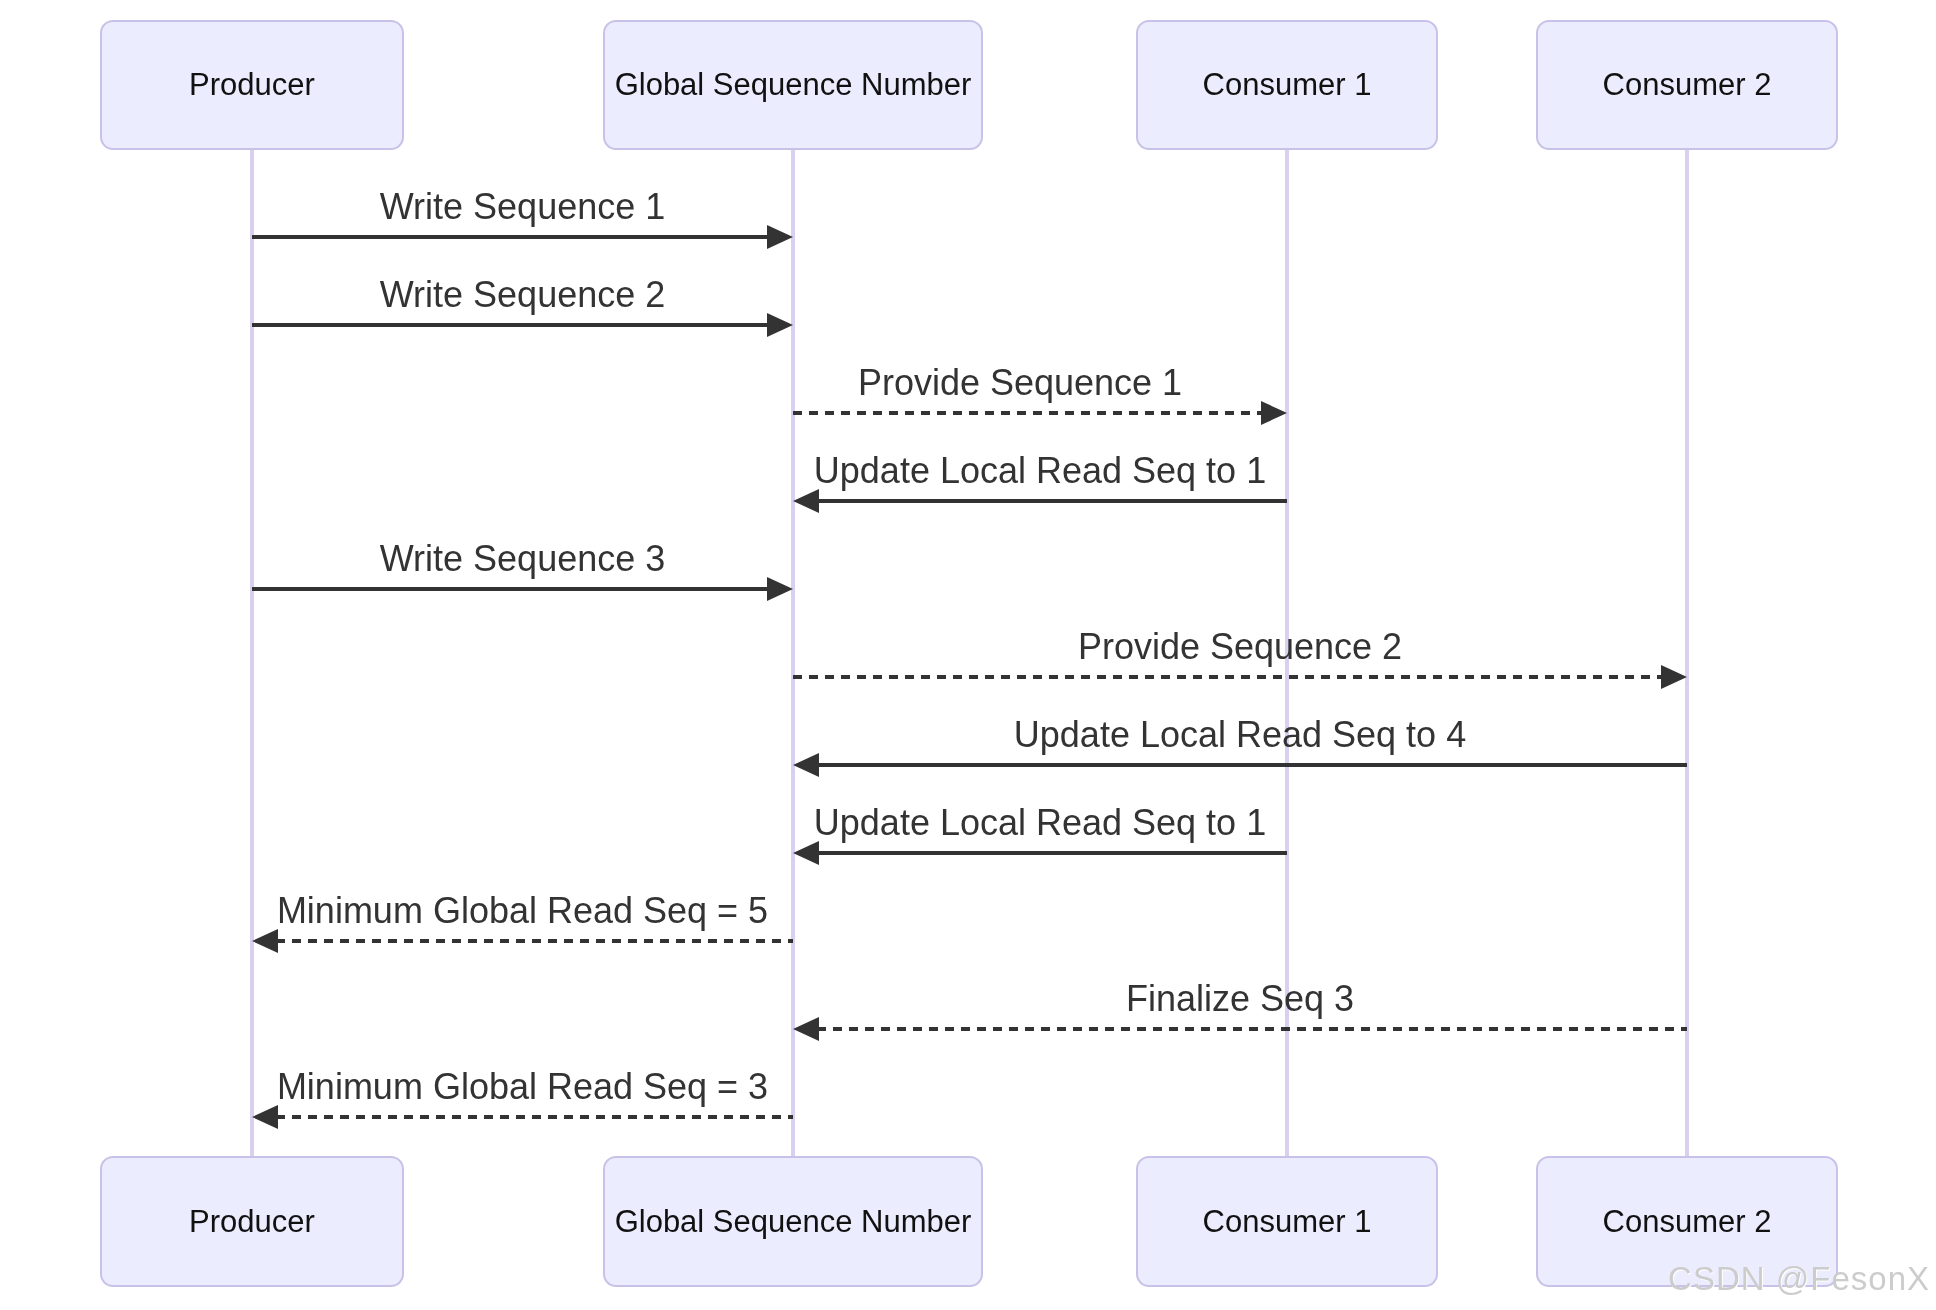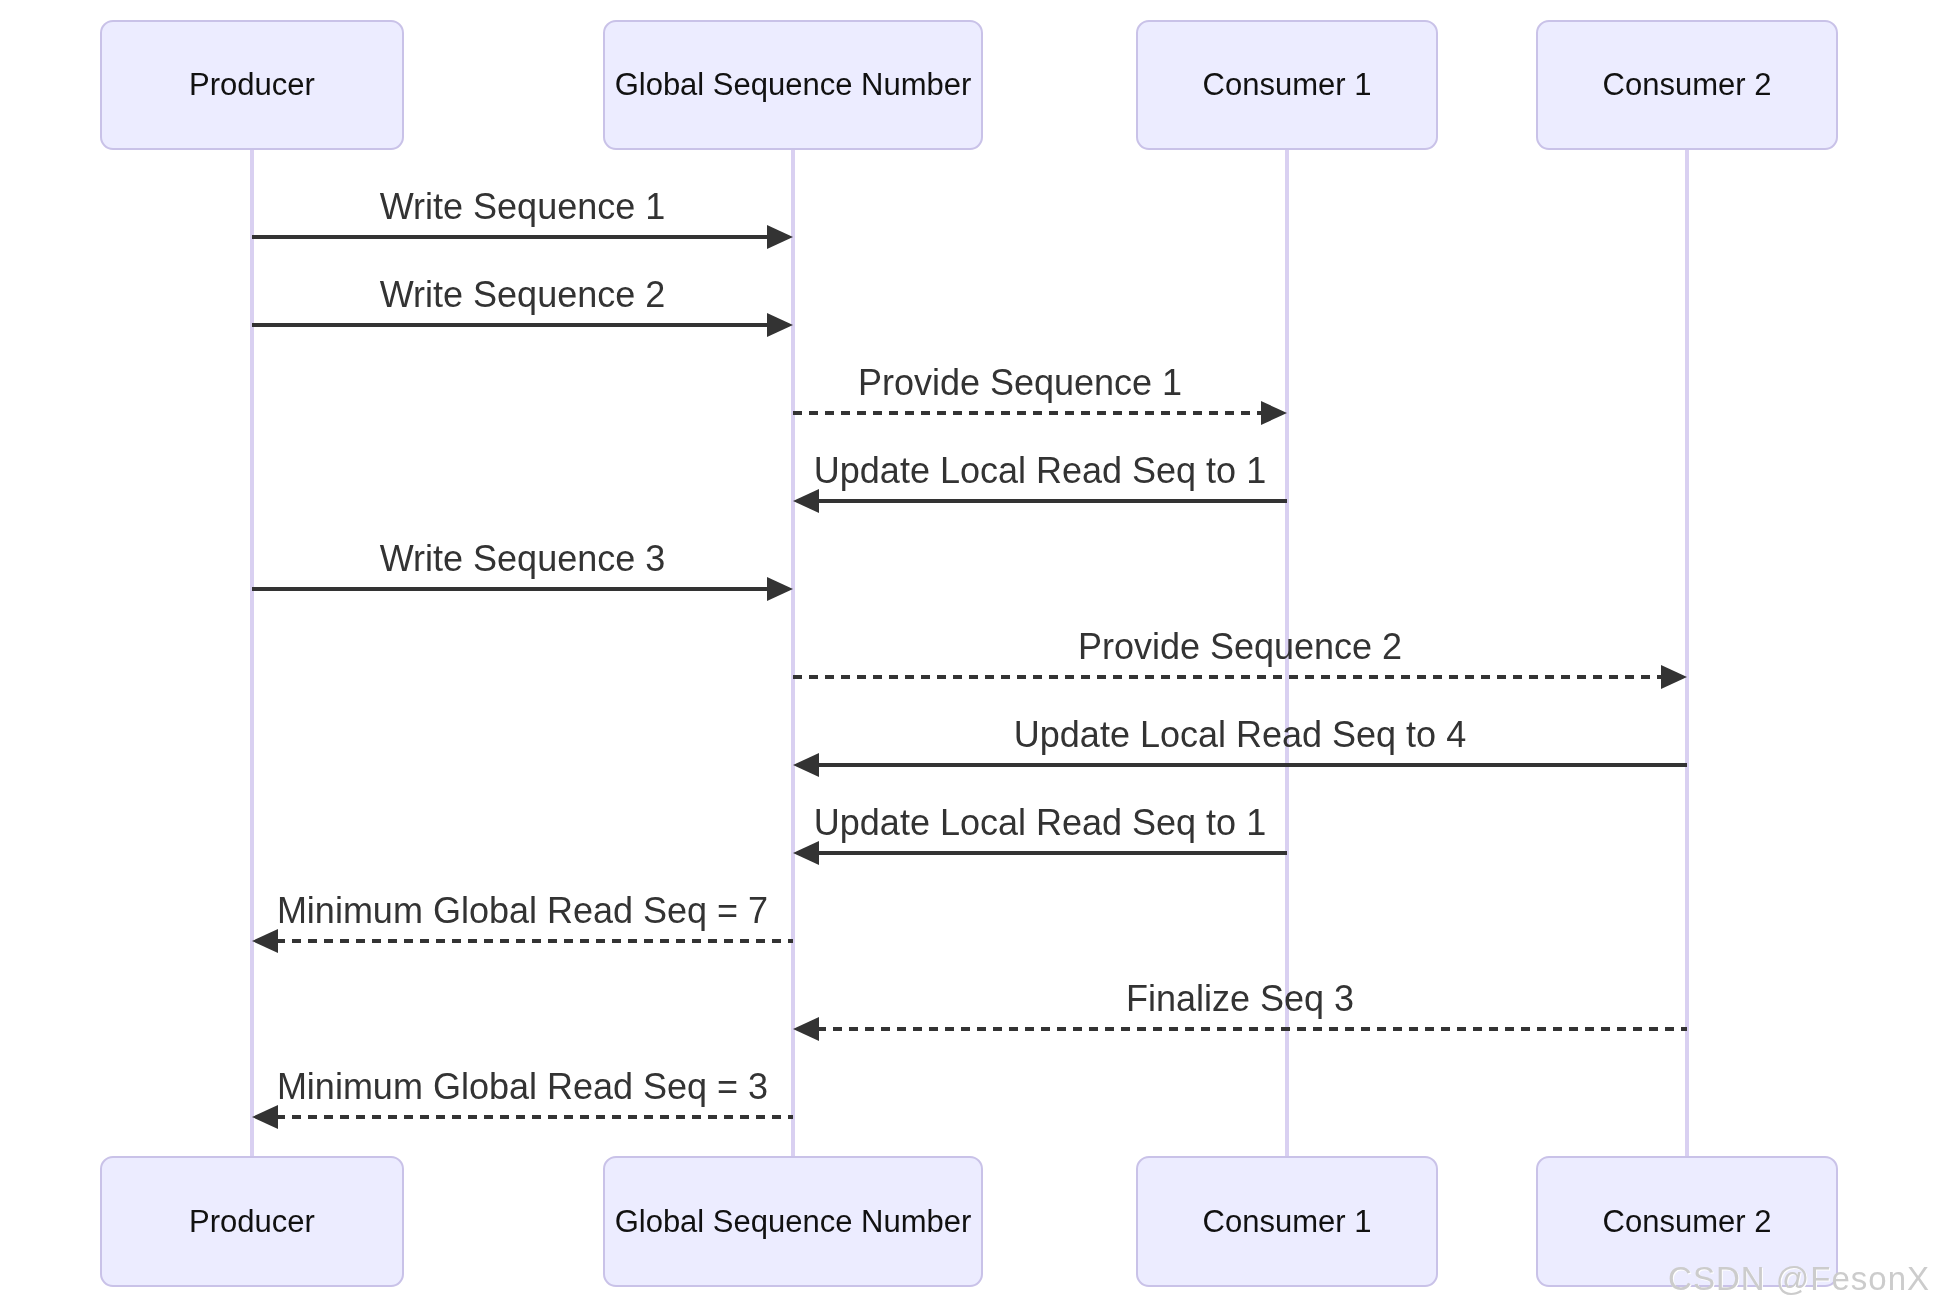--- a/index.html
+++ b/index.html
@@ -126,21 +126,21 @@
       <div class="arrowhead right" style="left: 767px; top: 577px;"></div>
       <div class="msg-label" style="left: 840px; width: 800px; top: 629px;">Provide Sequence 2</div>
       <div class="msg-line dashed" style="left: 793px; width: 870px; top: 675px;"></div>
       <div class="arrowhead right" style="left: 1661px; top: 665px;"></div>
       <div class="msg-label" style="left: 840px; width: 800px; top: 717px;">Update Local Read Seq to 4</div>
       <div class="msg-line" style="left: 817px; width: 870px; top: 763px;"></div>
       <div class="arrowhead left" style="left: 793px; top: 753px;"></div>
       <div class="msg-label" style="left: 640px; width: 800px; top: 805px;">Update Local Read Seq to 1</div>
       <div class="msg-line" style="left: 817px; width: 470px; top: 851px;"></div>
       <div class="arrowhead left" style="left: 793px; top: 841px;"></div>
-      <div class="msg-label" style="left: 122.5px; width: 800px; top: 893px;">Minimum Global Read Seq = 7</div>
+      <div class="msg-label" style="left: 122.5px; width: 800px; top: 893px;">Minimum Global Read Seq = 5</div>
       <div class="msg-line dashed" style="left: 276px; width: 517px; top: 939px;"></div>
       <div class="arrowhead left" style="left: 252px; top: 929px;"></div>
       <div class="msg-label" style="left: 840px; width: 800px; top: 981px;">Finalize Seq 3</div>
       <div class="msg-line dashed" style="left: 817px; width: 870px; top: 1027px;"></div>
       <div class="arrowhead left" style="left: 793px; top: 1017px;"></div>
       <div class="msg-label" style="left: 122.5px; width: 800px; top: 1069px;">Minimum Global Read Seq = 3</div>
       <div class="msg-line dashed" style="left: 276px; width: 517px; top: 1115px;"></div>
       <div class="arrowhead left" style="left: 252px; top: 1105px;"></div>
     </div>
   <div class="watermark">CSDN @FesonX</div>

